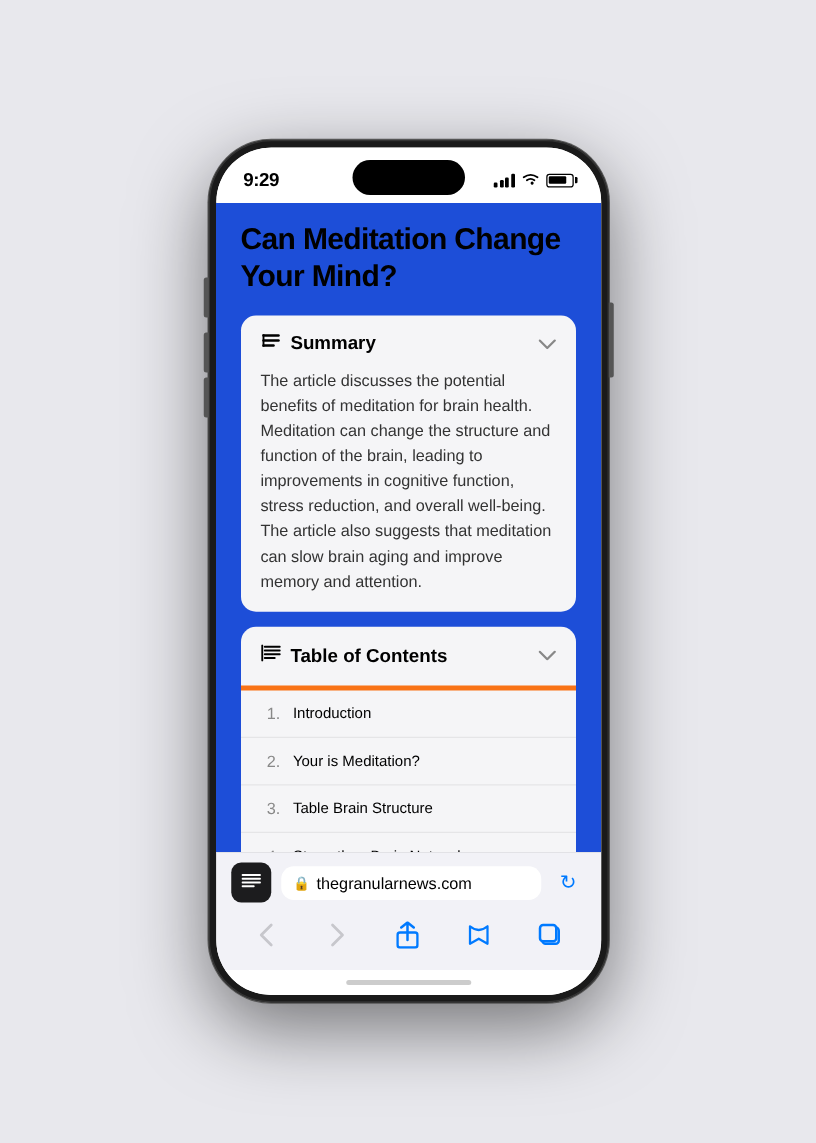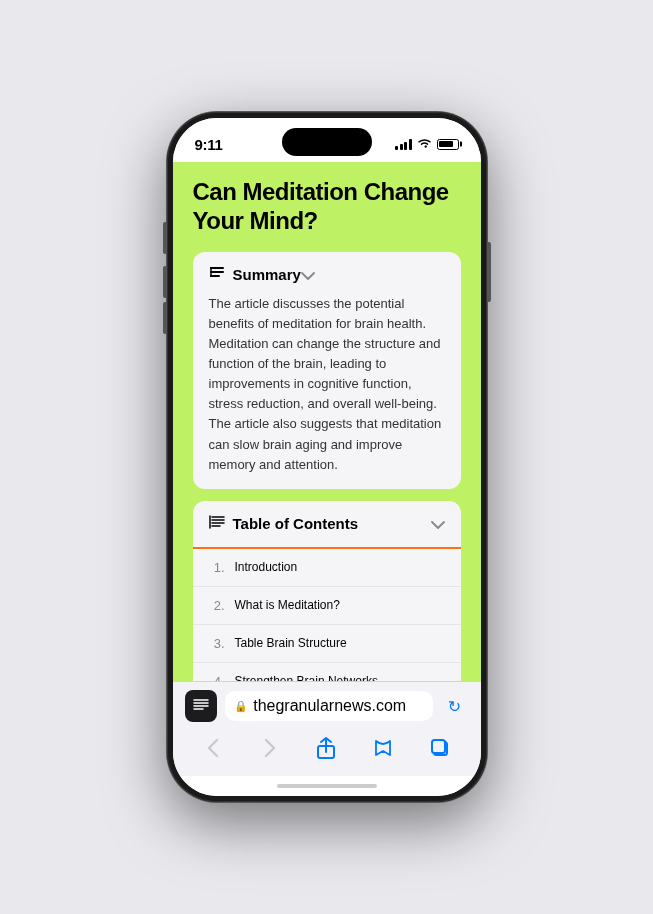--- a/index.html
+++ b/index.html
@@ -125,42 +125,42 @@
     .battery-fill {
       height: 100%;
       width: 80%;
       background: #000;
       border-radius: 1px;
     }
     
     .content-area {
       flex: 1;
       overflow-y: auto;
-      background: #bef264;
+      background: #1d4ed8;
       padding: 16px 20px 10px;
       scrollbar-width: none;
     }
     .content-area::-webkit-scrollbar { display: none; }
     .article-title {
       font-size: 24px;
       font-weight: 800;
       color: #000;
       line-height: 1.2;
       margin-bottom: 16px;
       letter-spacing: -0.5px;
     }
     .card {
       background: #f5f5f7;
       border-radius: 12px;
       padding: 14px 16px;
       margin-bottom: 12px;
     }
     .card-header {
       display: flex;
-      justify-content: flex-start;
+      justify-content: space-between;
       align-items: center;
       margin-bottom: 10px;
     }
     .card-title-row {
       display: flex;
       align-items: center;
       gap: 8px;
     }
     .card-title {
       font-size: 15px;
@@ -184,21 +184,21 @@
       background: #f5f5f7;
       border-radius: 12px;
       overflow: hidden;
       margin-bottom: 12px;
     }
     .toc-header {
       display: flex;
       justify-content: space-between;
       align-items: center;
       padding: 14px 16px;
-      border-bottom: 2px solid #f97316;
+      border-bottom: 4px solid #f97316;
     }
     .toc-title-row {
       display: flex;
       align-items: center;
       gap: 8px;
     }
     .toc-title {
       font-size: 15px;
       font-weight: 700;
       color: #000;
@@ -259,21 +259,21 @@
       display: flex;
       align-items: center;
       gap: 5px;
       border: none;
     }
     .lock-icon {
       font-size: 11px;
       color: #666;
     }
     .url-text {
-      font-size: 16px;
+      font-size: 13px;
       color: #000;
       flex: 1;
     }
     .reload-btn {
       width: 28px;
       height: 28px;
       display: flex;
       align-items: center;
       justify-content: center;
     }
@@ -315,21 +315,21 @@
       opacity: 0.2;
     }
   </style>
 </head>
 <body>
 
 <div class="phone-outer">
   <div class="phone-inner">
 
     <div class="status-bar">
-      <span class="status-time">9:11</span>
+      <span class="status-time">9:29</span>
       <div class="dynamic-island"></div>
       <div class="status-icons">
         <div class="signal-bars">
           <div class="signal-bar" style="height:4px"></div>
           <div class="signal-bar" style="height:6px"></div>
           <div class="signal-bar" style="height:8px"></div>
           <div class="signal-bar" style="height:11px"></div>
         </div>
         <span class="wifi-icon">
           <svg width="15" height="12" viewBox="0 0 15 12">
@@ -390,21 +390,21 @@
               </svg>
           </span>
         </div>
 
         <div class="toc-item">
           <span class="toc-num">1.</span>
           <span class="toc-label">Introduction</span>
         </div>
         <div class="toc-item">
           <span class="toc-num">2.</span>
-          <span class="toc-label">What is Meditation?</span>
+          <span class="toc-label">Your is Meditation?</span>
         </div>
         <div class="toc-item">
           <span class="toc-num">3.</span>
           <span class="toc-label">Table Brain Structure</span>
         </div>
         <div class="toc-item">
           <span class="toc-num">4.</span>
           <span class="toc-label">Strengthen Brain Networks</span>
         </div>
 

